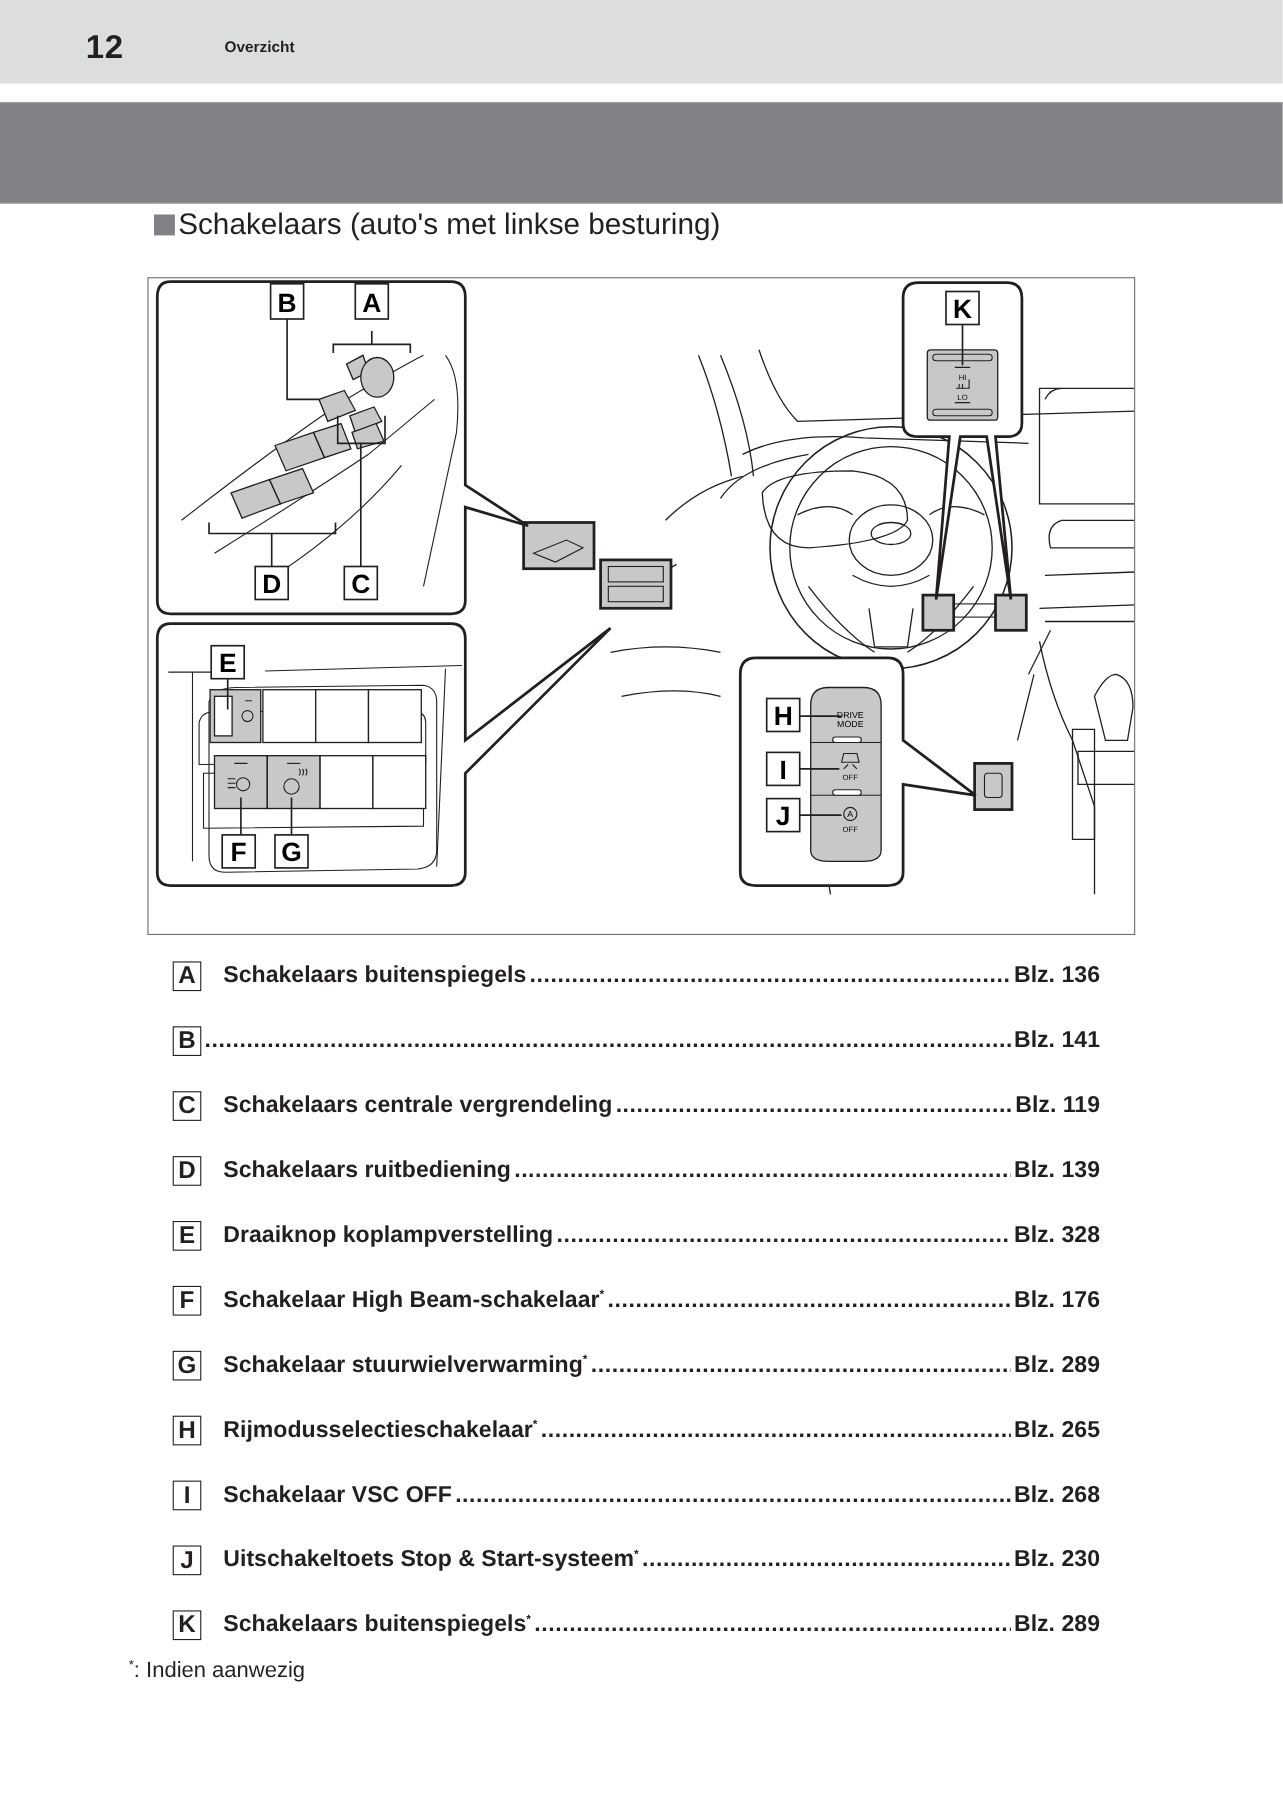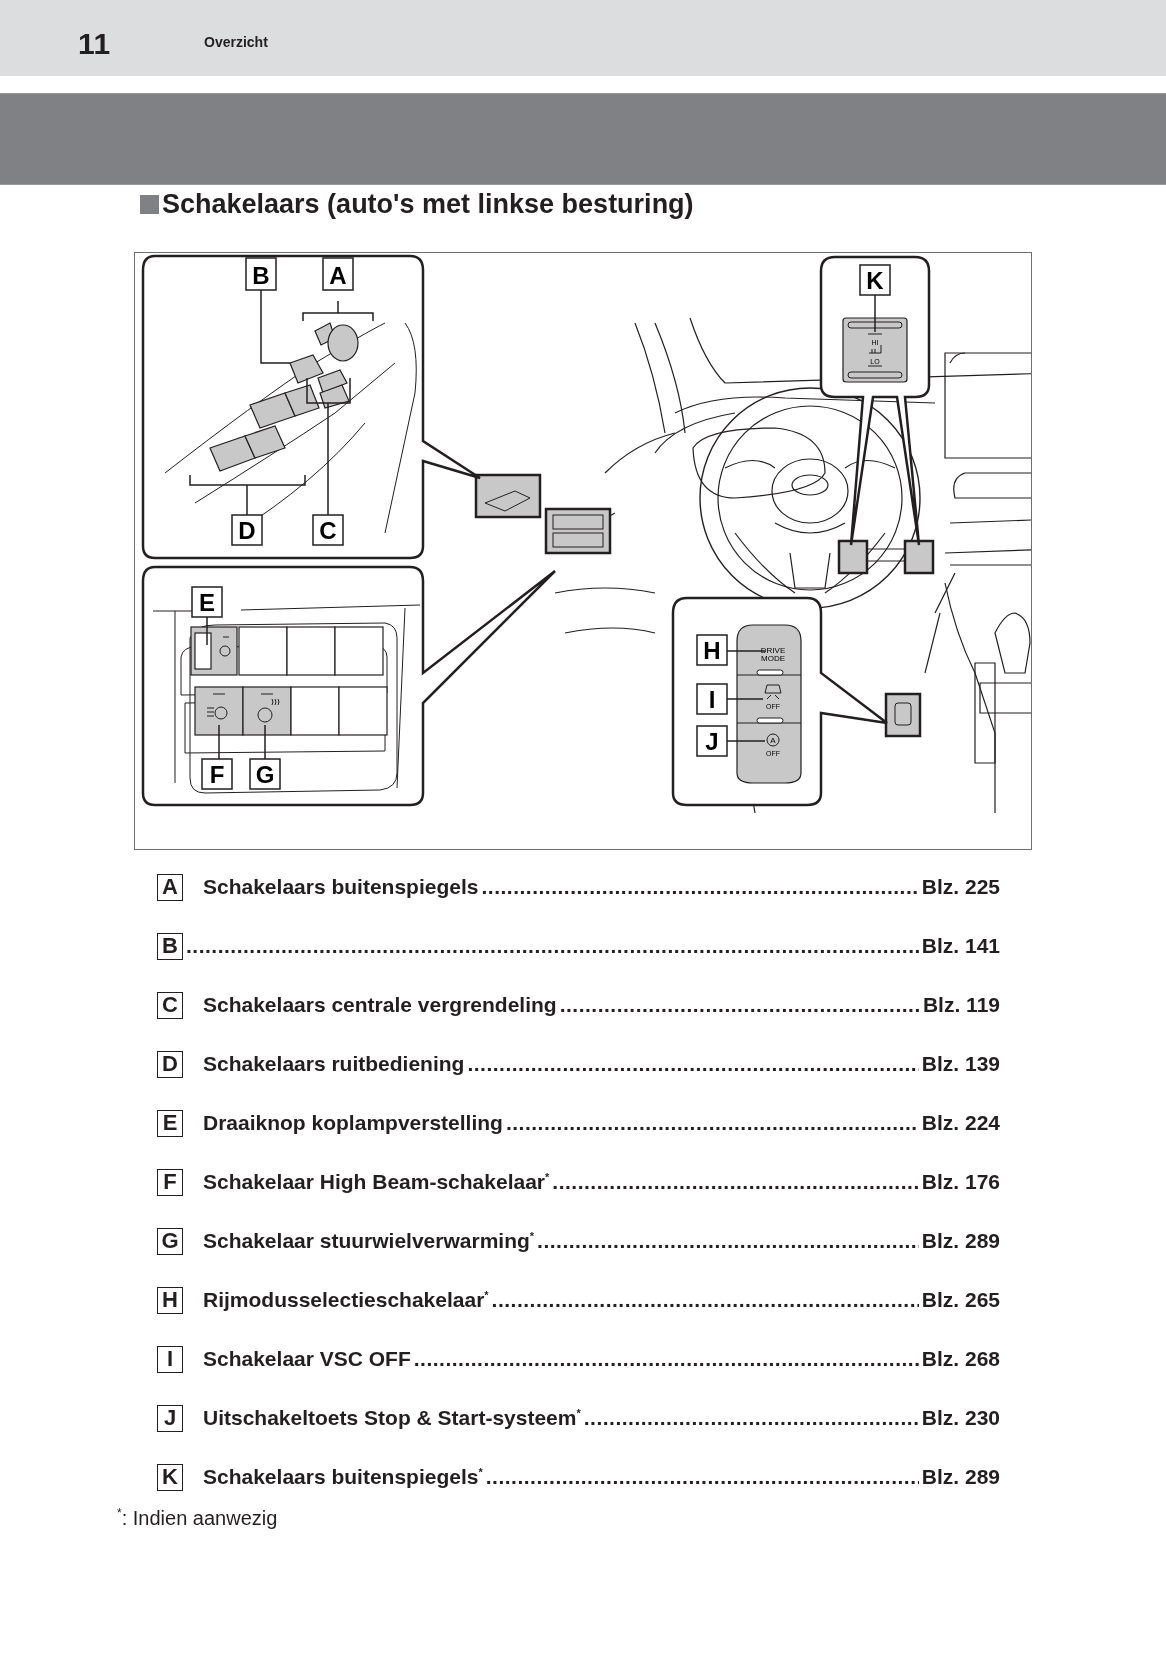--- a/index.html
+++ b/index.html
@@ -1,41 +1,41 @@
 <!DOCTYPE html>
 <html><head>
 <meta charset="utf-8">
 <style>
   html,body{margin:0;padding:0;background:#ffffff;}
   body{width:1166px;height:1654px;position:relative;overflow:hidden;font-family:"Liberation Sans",sans-serif;color:#231f20;}
   .header-band{position:absolute;left:0;top:0;width:1166px;height:76px;background:#dcdddf;}
   .page-num{position:absolute;left:78px;top:27px;font-size:30px;font-weight:bold;letter-spacing:0.5px;}
   .section-name{position:absolute;left:204px;top:34px;font-size:14px;font-weight:bold;}
   .gray-band{position:absolute;left:0;top:93px;width:1166px;height:90px;background:#808184;border-top:1px solid #9a9a9c;border-bottom:1px solid #9a9a9c;}
-  .title{position:absolute;left:127px;top:189px;font-size:27px;font-weight:bold;display:flex;align-items:center;padding-left:13px;}
+  .title{position:absolute;left:127px;top:189px;font-size:27px;font-weight:normal;display:flex;align-items:center;padding-left:13px;}
   .title .sq{display:inline-block;width:19px;height:19px;background:#808184;margin-right:3px;}
   .figure{position:absolute;left:134px;top:252px;width:896px;height:596px;border:1.5px solid #6d6e70;background:#fff;}
   .figure svg{position:absolute;left:0;top:0;}
   .lbl{font-family:"Liberation Sans",sans-serif;font-weight:bold;}
   .list{position:absolute;left:157px;top:872px;width:843px;}
   .row{position:absolute;left:0;width:843px;height:30px;display:flex;align-items:center;}
   .row .key{width:26px;height:27px;border:1.5px solid #231f20;display:flex;align-items:center;justify-content:center;font-size:22px;font-weight:bold;box-sizing:border-box;background:#fff;}
   .row .text{margin-left:20px;font-size:21px;font-weight:bold;white-space:nowrap;}
   .row .text sup{font-size:11px;vertical-align:super;line-height:0;}
   .row .dots{flex:1;overflow:hidden;white-space:nowrap;font-size:21px;font-weight:bold;margin:0 3px;letter-spacing:0.5px;}
   .row .dots::before{content:"................................................................................................................................................................................";}
   .row .page{font-size:21px;font-weight:bold;white-space:nowrap;}
   .footnote{position:absolute;left:117px;top:1506px;font-size:20px;}
   .footnote sup{font-size:12px;}
 </style>
 </head>
 <body>
 
 <div class="header-band">
-  <div class="page-num">11</div>
+  <div class="page-num">12</div>
   <div class="section-name">Overzicht</div>
 </div>
 <div class="gray-band"></div>
 
 <div class="title">
   <span class="sq"></span>
   <span>Schakelaars (auto's met linkse besturing)</span>
 </div>
 
 <div class="figure">
@@ -253,21 +253,21 @@
       </g>
     </g>
   </svg>
 </div>
 
 <div class="list">
   <div class="row" style="top:0px">
     <div class="key">A</div>
     <span class="text"><span>Schakelaars buitenspiegels</span><sup></sup></span>
     <span class="dots"></span>
-    <a class="page">Blz. 225</a>
+    <a class="page">Blz. 136</a>
   </div>
   <div class="row" style="top:59px">
     <div class="key">B</div>
     <span class="dots"></span>
     <a class="page">Blz. 141</a>
   </div>
   <div class="row" style="top:118px">
     <div class="key">C</div>
     <span class="text"><span>Schakelaars centrale vergrendeling</span><sup></sup></span>
     <span class="dots"></span>
@@ -276,21 +276,21 @@
   <div class="row" style="top:177px">
     <div class="key">D</div>
     <span class="text"><span>Schakelaars ruitbediening</span><sup></sup></span>
     <span class="dots"></span>
     <a class="page">Blz. 139</a>
   </div>
   <div class="row" style="top:236px">
     <div class="key">E</div>
     <span class="text"><span>Draaiknop koplampverstelling</span><sup></sup></span>
     <span class="dots"></span>
-    <a class="page">Blz. 224</a>
+    <a class="page">Blz. 328</a>
   </div>
   <div class="row" style="top:295px">
     <div class="key">F</div>
     <span class="text"><span>Schakelaar High Beam-schakelaar</span><sup>*</sup></span>
     <span class="dots"></span>
     <a class="page">Blz. 176</a>
   </div>
   <div class="row" style="top:354px">
     <div class="key">G</div>
     <span class="text"><span>Schakelaar stuurwielverwarming</span><sup>*</sup></span>

